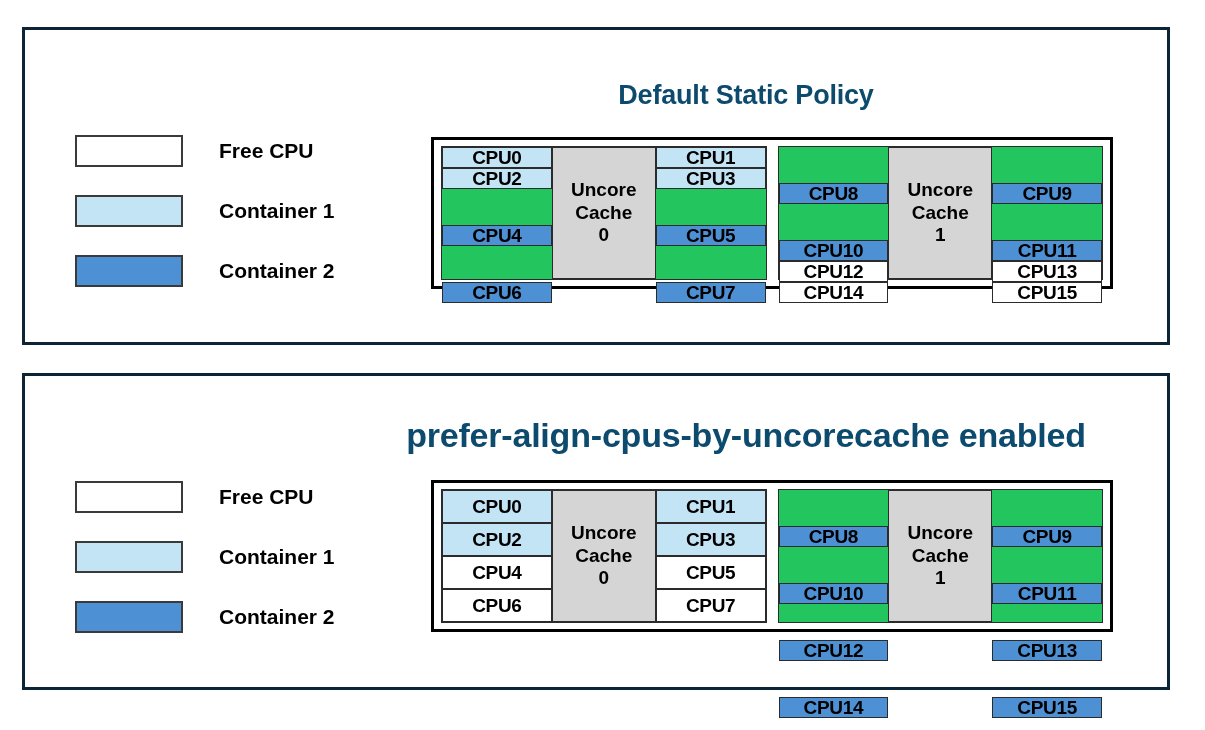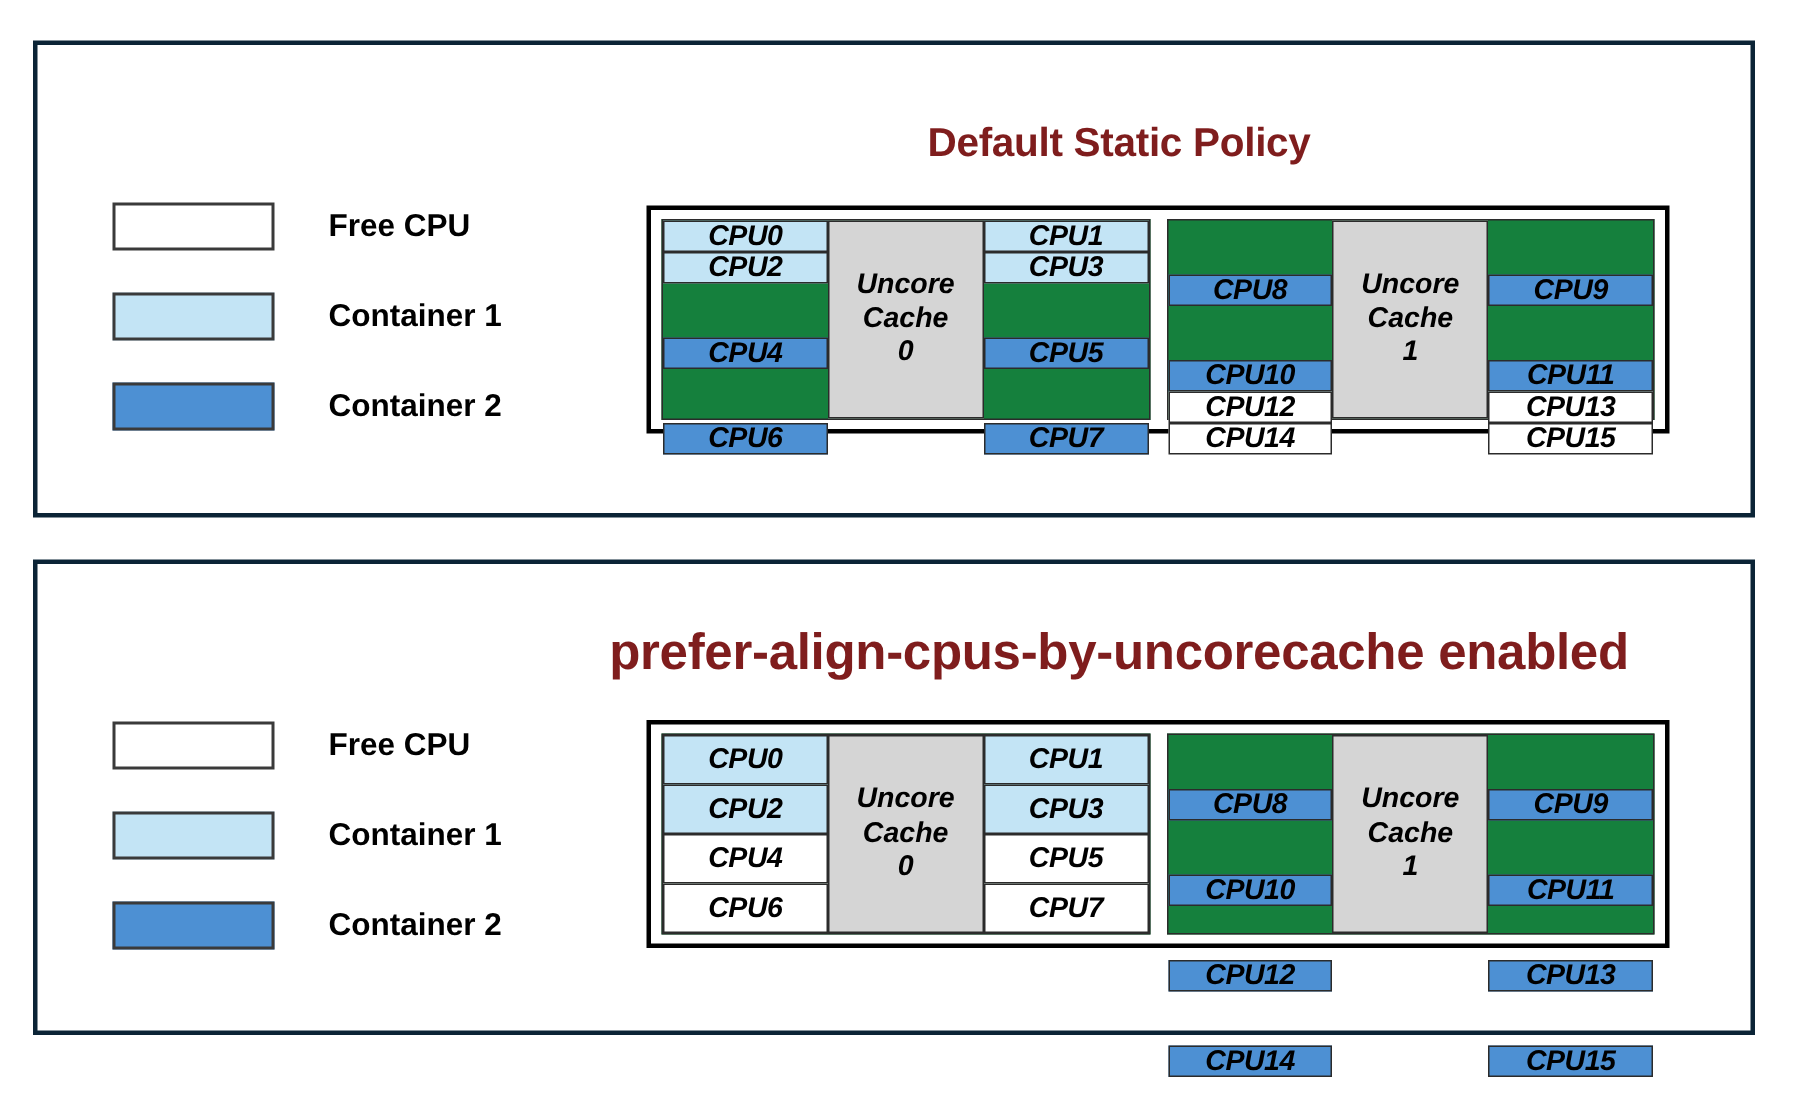--- a/index.html
+++ b/index.html
@@ -22,21 +22,21 @@
     border: 3px solid #0b2436;
     background: #ffffff;
   }
   #panel-top    { left: 22px; top: 27px;  width: 1148px; height: 318px; }
   #panel-bottom { left: 22px; top: 373px; width: 1148px; height: 317px; }
 
   
   .panel-title {
     position: absolute;
     font-weight: bold;
-    color: #7f1d1d;
+    color: #0c4a6e;
     white-space: nowrap;
     letter-spacing: -0.2px;
   }
   #title-top {
     left: 0; right: 0;
     top: 50px;
     text-align: center;
     padding-left: 300px;
     font-size: 27px;
   }
@@ -84,24 +84,23 @@
     padding: 6px 7px;
     display: flex;
     gap: 11px;
   }
   #diagram-top    { left: 406px; top: 107px; width: 682px; height: 152px; }
   #diagram-bottom { left: 406px; top: 104px; width: 682px; height: 152px; }
 
   .cache-group {
     display: flex;
     flex: 1 1 0;
-    background: #15803d;
+    background: #22c55e;
     box-sizing: border-box;
     border: 1px solid #2b2b2b;
-    font-style: italic;
   }
   .cpu-col {
     display: flex;
     flex-direction: column;
     flex: 1 1 0;
     min-width: 0;
   }
   .cpu-cell {
     flex: 1 1 0;
     box-sizing: border-box;

